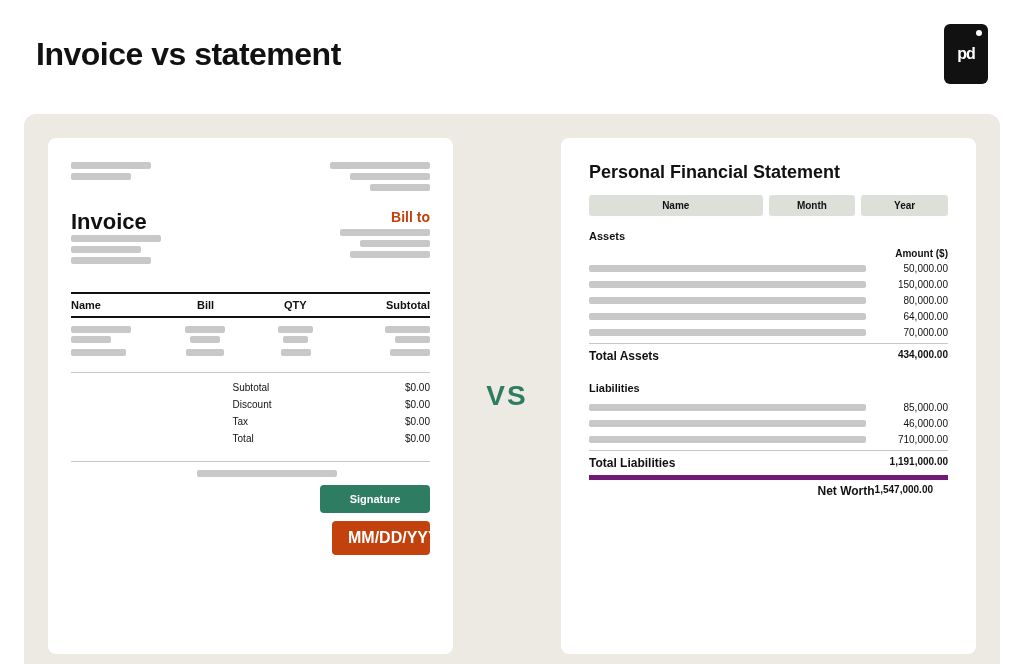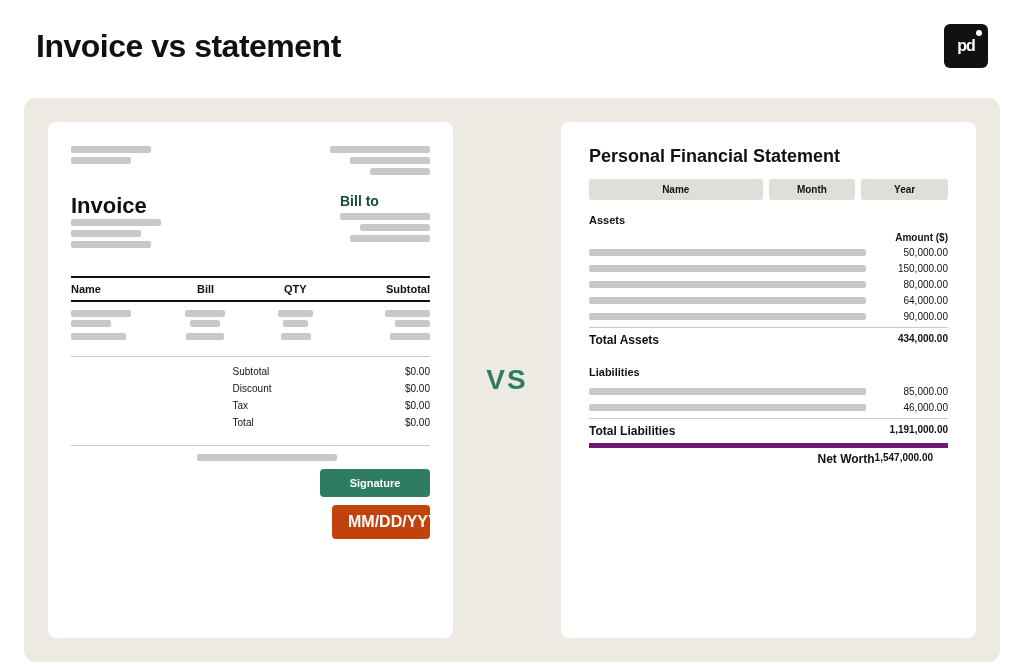--- a/index.html
+++ b/index.html
@@ -21,21 +21,21 @@
 
     .page-title {
       font-size: 32px;
       font-weight: 900;
       color: #111;
       letter-spacing: -0.5px;
     }
 
     .logo-box {
       width: 44px;
-      height: 44px;
+      height: 60px;
       background: #111;
       border-radius: 6px;
       display: flex;
       align-items: center;
       justify-content: center;
       color: white;
       font-size: 16px;
       font-weight: bold;
       letter-spacing: -1px;
       position: relative;
@@ -95,21 +95,22 @@
 
     .invoice-title {
       font-size: 22px;
       font-weight: 900;
       color: #111;
     }
 
     .bill-to-label {
       font-size: 14px;
       font-weight: 700;
-      color: #14532d;
+      color: #c2410c;
+      text-align: right;
     }
 
     .bill-to-lines {
       display: flex; flex-direction: column; gap: 4px; align-items: flex-end; margin-top: 4px;
     }
 
     .invoice-details-left {
       display: flex; flex-direction: column; gap: 4px; margin-bottom: 16px; width: 50%;
     }
 
@@ -473,40 +474,44 @@
       <div class="stmt-row">
         <div class="stmt-row-line" style="width:70%;"></div>
         <div class="stmt-amount">80,000.00</div>
       </div>
       <div class="stmt-row">
         <div class="stmt-row-line" style="width:60%;"></div>
         <div class="stmt-amount">64,000.00</div>
       </div>
       <div class="stmt-row">
         <div class="stmt-row-line" style="width:75%;"></div>
-        <div class="stmt-amount">90,000.00</div>
+        <div class="stmt-amount">70,000.00</div>
       </div>
 
       <div class="stmt-total-row">
         <span class="stmt-total-label">Total Assets</span>
         <span class="stmt-total-amount">434,000.00</span>
       </div>
     </div>
 
     <div class="stmt-section">
       <div class="stmt-section-label">Liabilities</div>
 
       <div class="stmt-row" style="margin-top:8px;">
         <div class="stmt-row-line" style="width:80%;"></div>
         <div class="stmt-amount">85,000.00</div>
       </div>
       <div class="stmt-row">
         <div class="stmt-row-line" style="width:65%;"></div>
         <div class="stmt-amount">46,000.00</div>
       </div>
+      <div class="stmt-row">
+        <div class="stmt-row-line" style="width:75%;"></div>
+        <div class="stmt-amount">710,000.00</div>
+      </div>
 
       <div class="stmt-total-row">
         <span class="stmt-total-label">Total Liabilities</span>
         <span class="stmt-total-amount">1,191,000.00</span>
       </div>
 
       <div class="stmt-net-worth-row">
         <span class="stmt-total-label">Net Worth</span>
         <span class="stmt-total-amount">1,547,000.00</span>
       </div>

